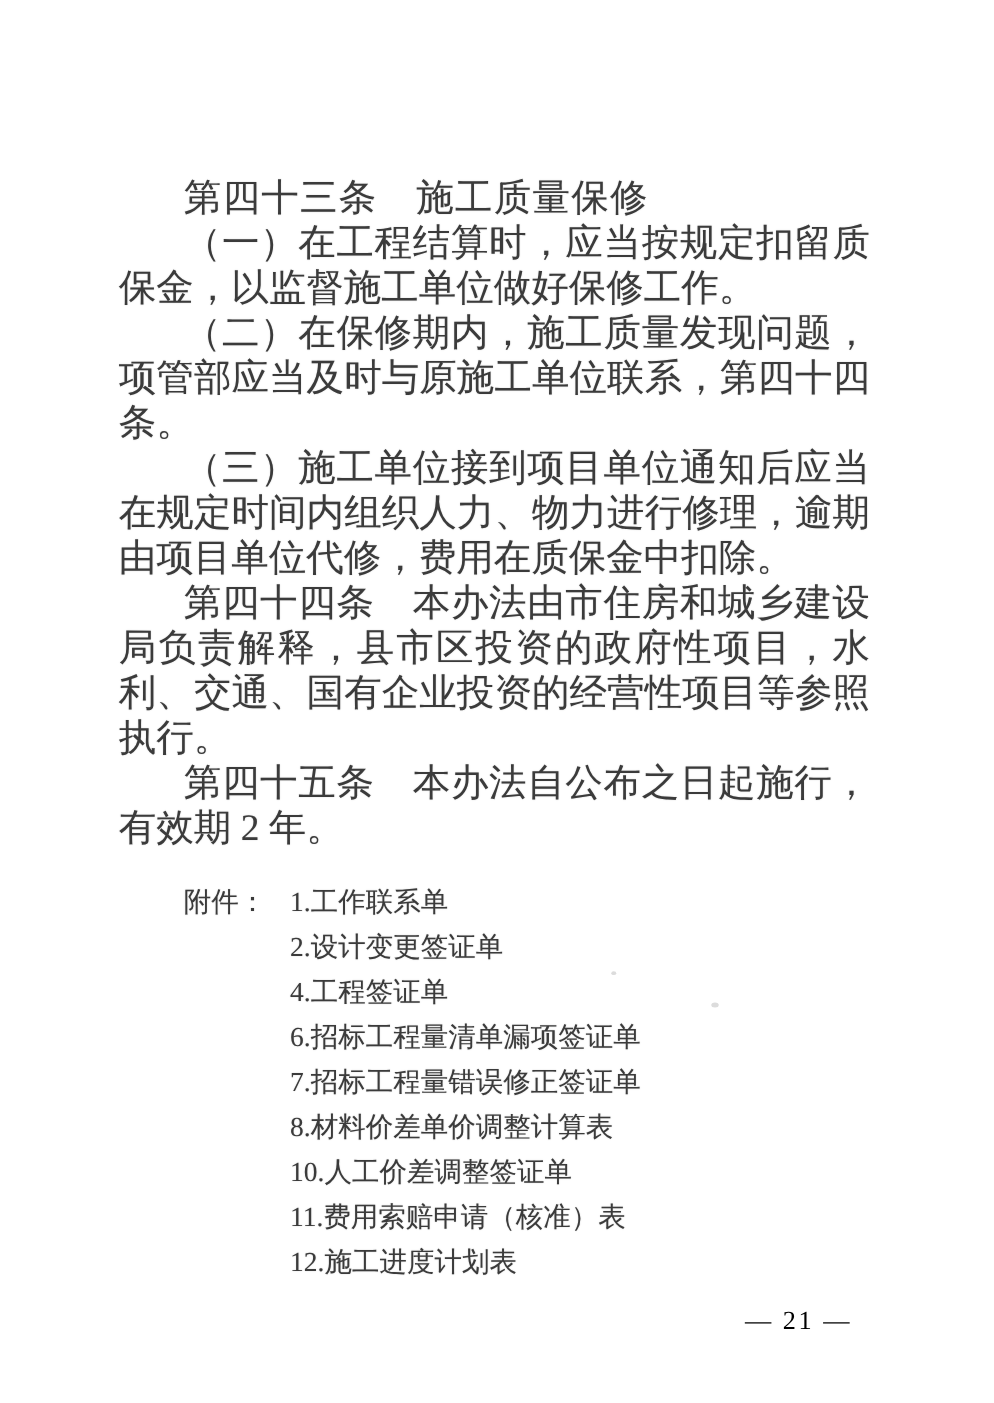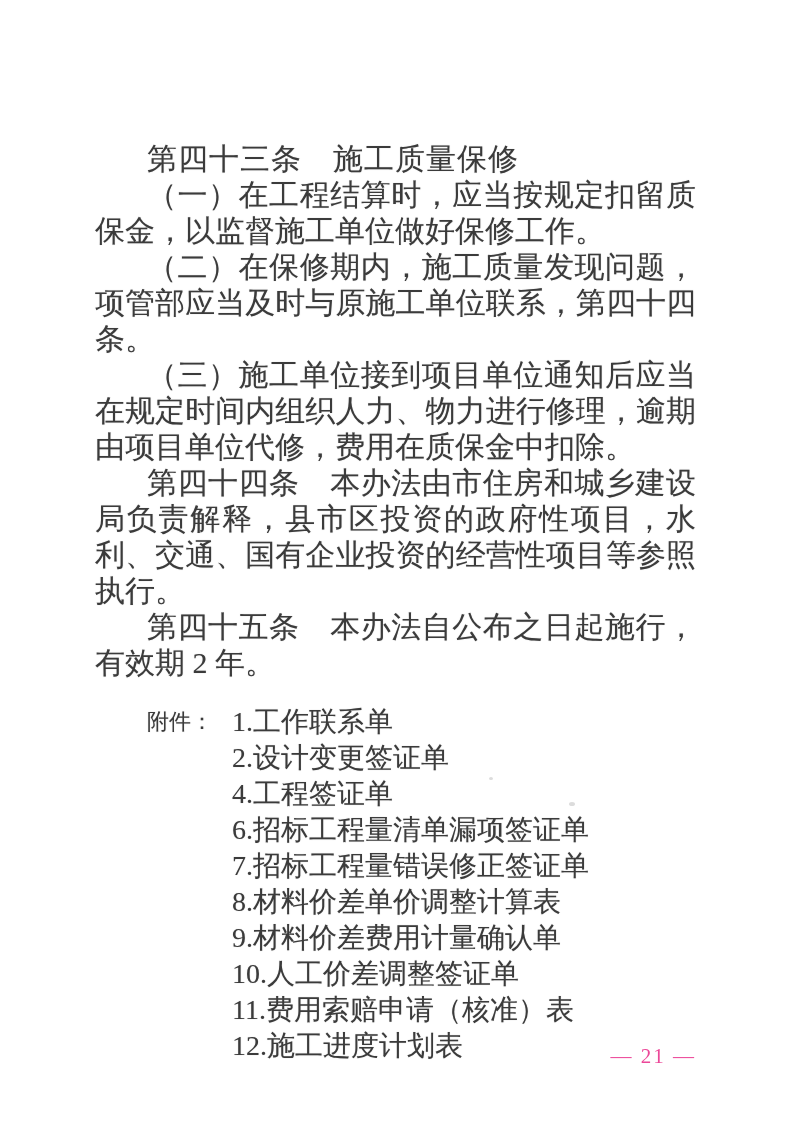--- a/index.html
+++ b/index.html
@@ -43,33 +43,33 @@
   }
   .att-label {
     flex: 0 0 auto;
     font-size: 22px;
     line-height: 36px;
     margin-right: 19px;
     text-shadow: 0 0 1px rgba(70,70,70,0.35);
   }
   .att-items { flex: 1 1 auto; }
   .att-item {
-    font-size: 28px;
+    font-size: 22px;
     line-height: 36px;
     text-shadow: 0 0 1px rgba(70,70,70,0.35);
   }
   .page-number {
     position: absolute;
     top: 1044px; left: 596px;
     width: 100px;
-    text-align: right;
+    text-align: left;
     font-size: 21px;
     line-height: 24px;
     letter-spacing: 2px;
-    color: #ec4899;
+    color: #000000;
   }
   .artifact {
     position: absolute;
     background: #dcdcdc;
     border-radius: 50%;
   }
   .artifact-1 { left: 489px; top: 777px; width: 4px; height: 3px; }
   .artifact-2 { left: 569px; top: 802px; width: 6px; height: 4px; }
 </style>
 </head>
@@ -92,21 +92,20 @@
 
     <div class="attachments">
       <span class="att-label">附件：</span>
       <div class="att-items">
         <div class="att-item">1.工作联系单</div>
         <div class="att-item">2.设计变更签证单</div>
         <div class="att-item">4.工程签证单</div>
         <div class="att-item">6.招标工程量清单漏项签证单</div>
         <div class="att-item">7.招标工程量错误修正签证单</div>
         <div class="att-item">8.材料价差单价调整计算表</div>
-        <div class="att-item">9.材料价差费用计量确认单</div>
         <div class="att-item">10.人工价差调整签证单</div>
         <div class="att-item">11.费用索赔申请（核准）表</div>
         <div class="att-item">12.施工进度计划表</div>
       </div>
     </div>
   </div>
 
   <div class="artifact artifact-1"></div>
   <div class="artifact artifact-2"></div>
 

